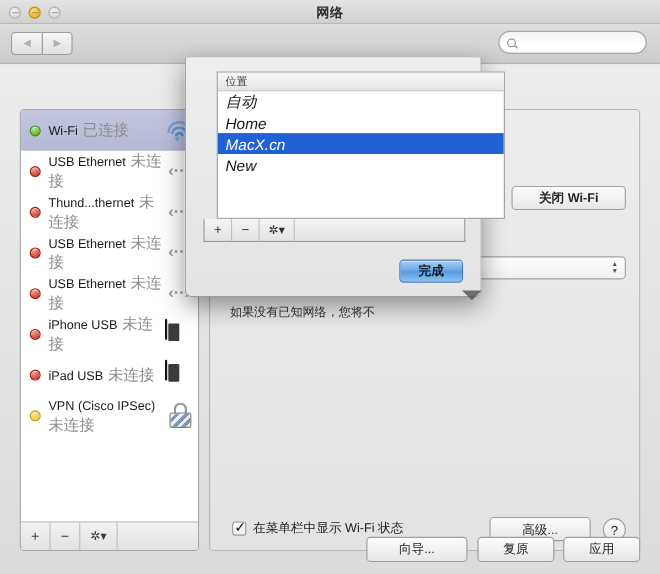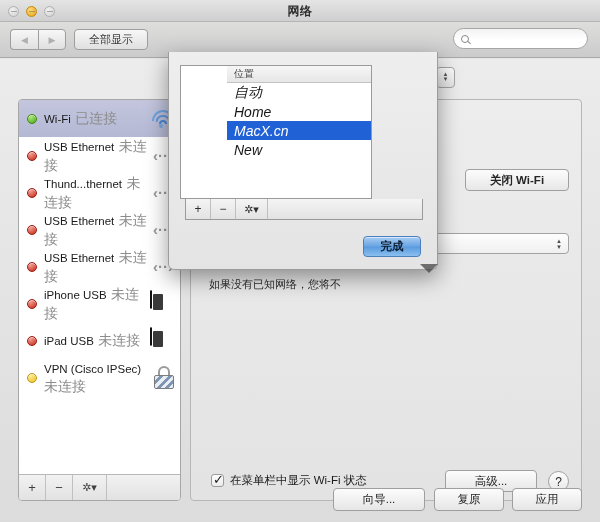--- a/index.html
+++ b/index.html
@@ -282,24 +282,23 @@
     border-radius: 0 0 6px 6px;
     box-shadow: 0 8px 22px rgba(0,0,0,.40);
   }
   #sheet {
     position: absolute; left: 168px; top: 52px; width: 270px; height: 218px;
     background: linear-gradient(180deg, #eeeeee 0%, #e4e4e4 100%);
     border: 1px solid #9c9c9c; border-top: none;
     border-radius: 0 0 6px 6px;
   }
   #loc-listbox {
-    position: absolute; left: 11px; top: 13px; width: 192px; height: 134px;
+    position: absolute; left: 28px; top: 13px; width: 262px; height: 134px;
     background: #ffffff; border: 1px solid #9a9a9a;
     overflow: hidden;
-    padding-left: 46px;
   }
   #loc-header {
     height: 17px; background: linear-gradient(180deg, #f6f6f6 0%, #e6e6e6 100%);
     border-bottom: 1px solid #c3c3c3;
     font-size: 10px; color: #3c3c3c; display: flex; align-items: center;
     padding-left: 7px;
   }
   .loc-item {
     height: 19px; display: flex; align-items: center; padding-left: 7px;
     font-size: 14px; color: #161616; font-style: italic;
@@ -348,21 +347,20 @@
         <span class="hbar"></span>
       </div>
     <div id="window-title">网络</div>
   </div>
 
   <div id="toolbar">
     <div id="navgroup">
       <div class="navbtn">◀</div>
       <div class="navbtn">▶</div>
     </div>
-    <div id="showall">全部显示</div>
     <div id="search-field">
       <span class="mag"></span>
       <input id="search-input" type="text" value="" placeholder="" style="">
     </div>
   </div>
 
   <div id="content">
 
     <div id="loc-row">
       <div id="loc-popup"></div>

